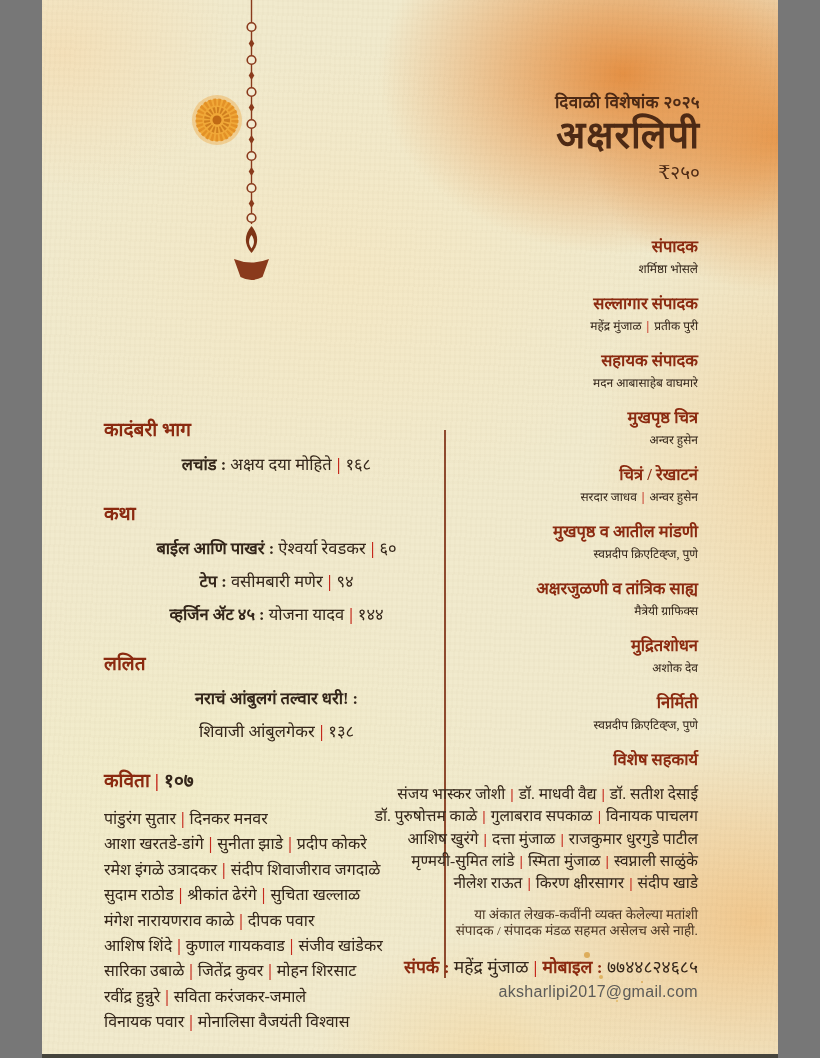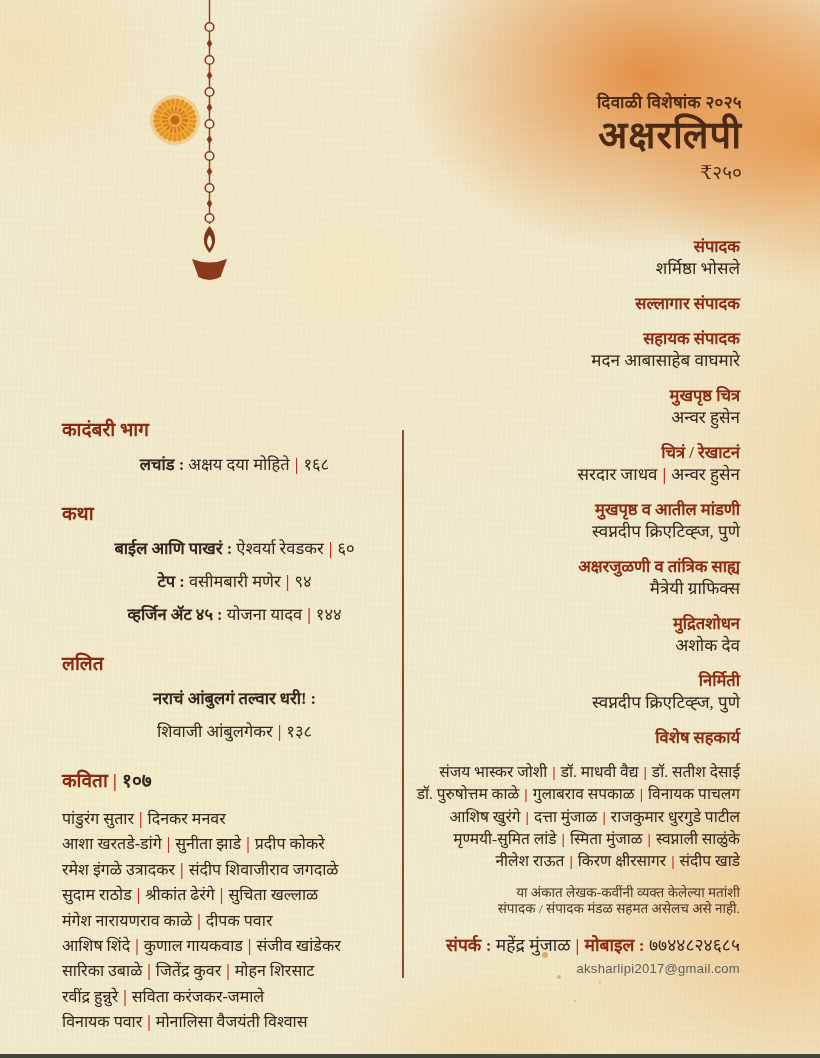--- a/index.html
+++ b/index.html
@@ -1,18 +1,18 @@
 <!DOCTYPE html>
 <html style="--c-title: #4d2a15; --c-heading: #8b2a10; --c-body: #34261a; --c-sep: #c5281c; --c-divider: #7c2e13; --c-fineprint: #4a3522; --c-email: #5c5b58; --c-chain: #8a3a1c;"><head>
 <meta charset="utf-8">
 <style>
   html,body{margin:0;padding:0;}
   body{background:#777;display:flex;justify-content:center;}
   .page{
-    position:relative;width:820px;height:1058px;overflow:hidden;
+    position:relative;width:736px;height:1058px;overflow:hidden;
     font-family:"Liberation Serif","DejaVu Serif",serif;
     background-color:#f1eacd;
     background-image:
       radial-gradient(ellipse 340px 250px at 79% 7%, rgba(228,140,62,.95), rgba(228,140,62,0) 72%),
       radial-gradient(ellipse 280px 220px at 100% 13%, rgba(231,150,72,.9), rgba(231,150,72,0) 70%),
       radial-gradient(ellipse 300px 420px at 103% 45%, rgba(243,195,130,.45), rgba(243,195,130,0) 70%),
       radial-gradient(ellipse 360px 280px at 97% 87%, rgba(240,176,99,.6), rgba(240,176,99,0) 70%),
       radial-gradient(ellipse 260px 180px at 62% 100%, rgba(244,203,135,.45), rgba(244,203,135,0) 70%),
       radial-gradient(ellipse 250px 200px at 3% 5%, rgba(246,216,170,.55), rgba(246,216,170,0) 70%),
       radial-gradient(ellipse 430px 320px at 42% 26%, rgba(249,229,186,.4), rgba(249,229,186,0) 75%),
@@ -37,27 +37,27 @@
   .toc-item strong{color:var(--c-body,#34261a);}
   .poet-line{font-size:16px;line-height:25.4px;}
   .sep{color:var(--c-sep,#c5281c);font-weight:700;margin:0 5px;}
   .page-num{color:var(--c-body,#34261a);}
   
   .divider{position:absolute;left:402px;top:430px;width:2px;height:548px;background:var(--c-divider,#7c2e13);opacity:.85;z-index:2;}
   
   .credits-column{position:absolute;top:236px;right:80px;width:340px;text-align:right;color:var(--c-body,#34261a);z-index:2;}
   .credit-block{margin-bottom:13px;}
   .credit-role{font-weight:700;color:var(--c-heading,#8b2a10);font-size:16.5px;line-height:22px;}
-  .credit-names{font-size:17px;line-height:22px;}
+  .credit-names{font-size:12px;line-height:22px;}
   .special-heading{font-weight:700;color:var(--c-heading,#8b2a10);font-size:16.5px;line-height:22px;margin-bottom:12px;}
   .special-line{font-size:15.5px;line-height:22.3px;}
   .disclaimer{margin-top:13px;font-size:13.5px;line-height:16px;color:var(--c-fineprint,#4a3522);}
   .contact-line{margin-top:17px;font-size:17.5px;line-height:22px;}
   .contact-line .lbl{font-weight:700;color:var(--c-heading,#8b2a10);}
-  .email{margin-top:5px;font-family:"Liberation Sans","DejaVu Sans",sans-serif;font-size:13px;color:var(--c-email,#5c5b58);letter-spacing:.3px;}
+  .email{margin-top:5px;font-family:"Liberation Sans","DejaVu Sans",sans-serif;font-size:16px;color:var(--c-email,#5c5b58);letter-spacing:.3px;}
   
   .decor{position:absolute;left:148px;top:0;z-index:1;}
   .splatter{position:absolute;left:542px;top:952px;width:6px;height:6px;border-radius:50%;background:#d9a145;opacity:.8;z-index:1;
     box-shadow:14px 22px 0 -1px #dba94e, 55px 27px 0 -2px #d9a145, 30px 46px 0 -2px #e0b055;}
   .bottom-strip{position:absolute;bottom:0;left:0;right:0;height:4px;background:#45443c;z-index:3;}
 </style>
 </head>
 <body>
 
 <div class="page">
@@ -130,20 +130,21 @@
   <div class="divider"></div>
 
   <aside class="credits-column">
     <div id="credits-list">
         <div class="credit-block">
           <div class="credit-role">संपादक</div>
           <div class="credit-names"><span>शर्मिष्ठा भोसले</span></div>
         </div>
         <div class="credit-block">
           <div class="credit-role">सल्लागार संपादक</div>
+          <div class="credit-names"><span>महेंद्र मुंजाळ</span><span class="sep">|</span><span>प्रतीक पुरी</span></div>
         </div>
         <div class="credit-block">
           <div class="credit-role">सहायक संपादक</div>
           <div class="credit-names"><span>मदन आबासाहेब वाघमारे</span></div>
         </div>
         <div class="credit-block">
           <div class="credit-role">मुखपृष्ठ चित्र</div>
           <div class="credit-names"><span>अन्वर हुसेन</span></div>
         </div>
         <div class="credit-block">

